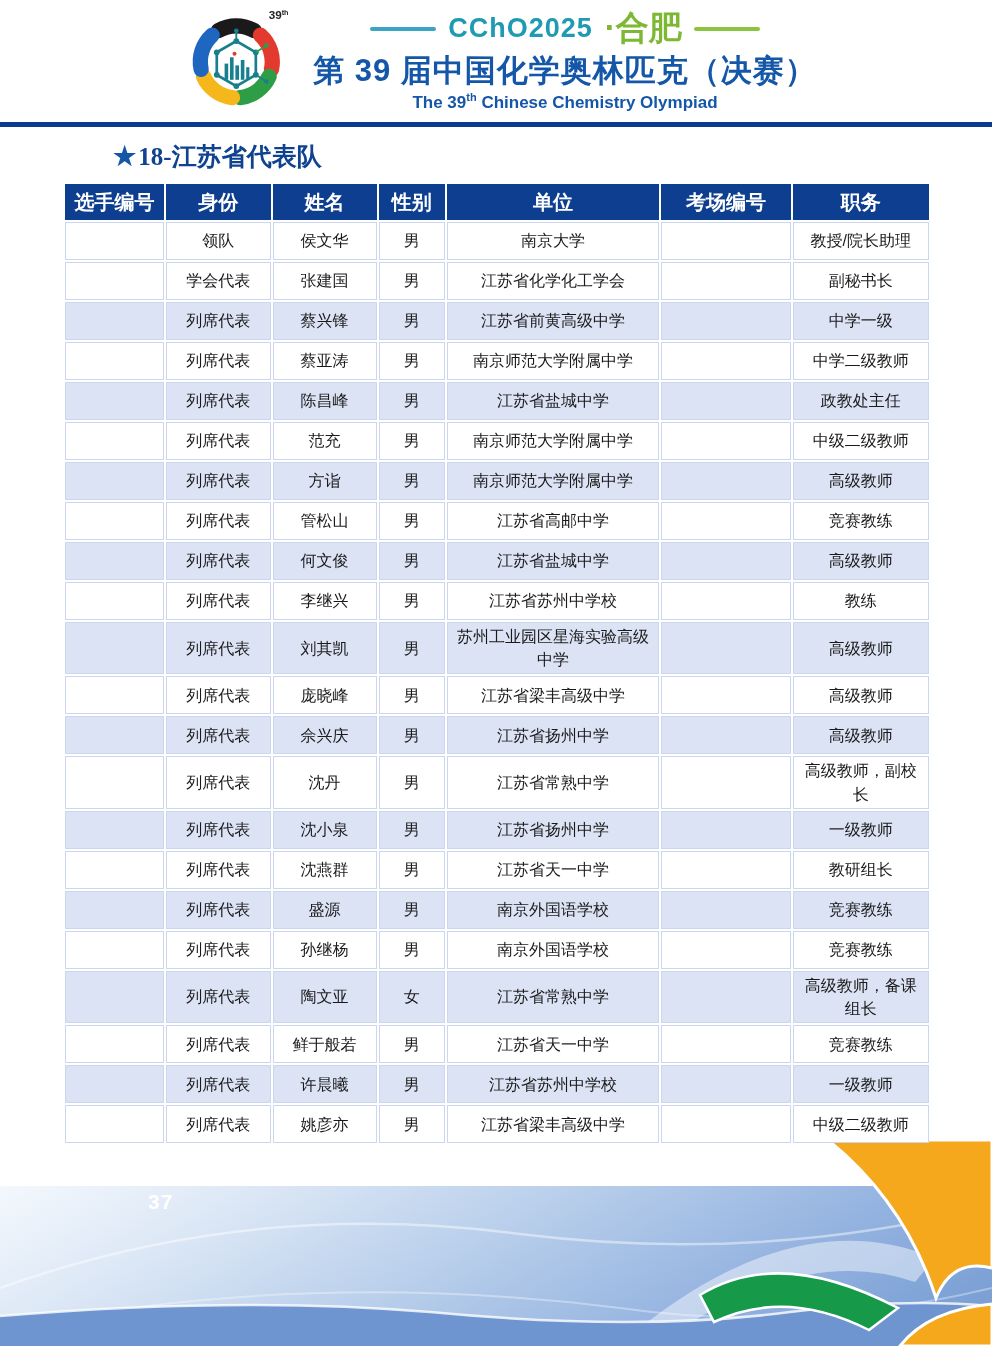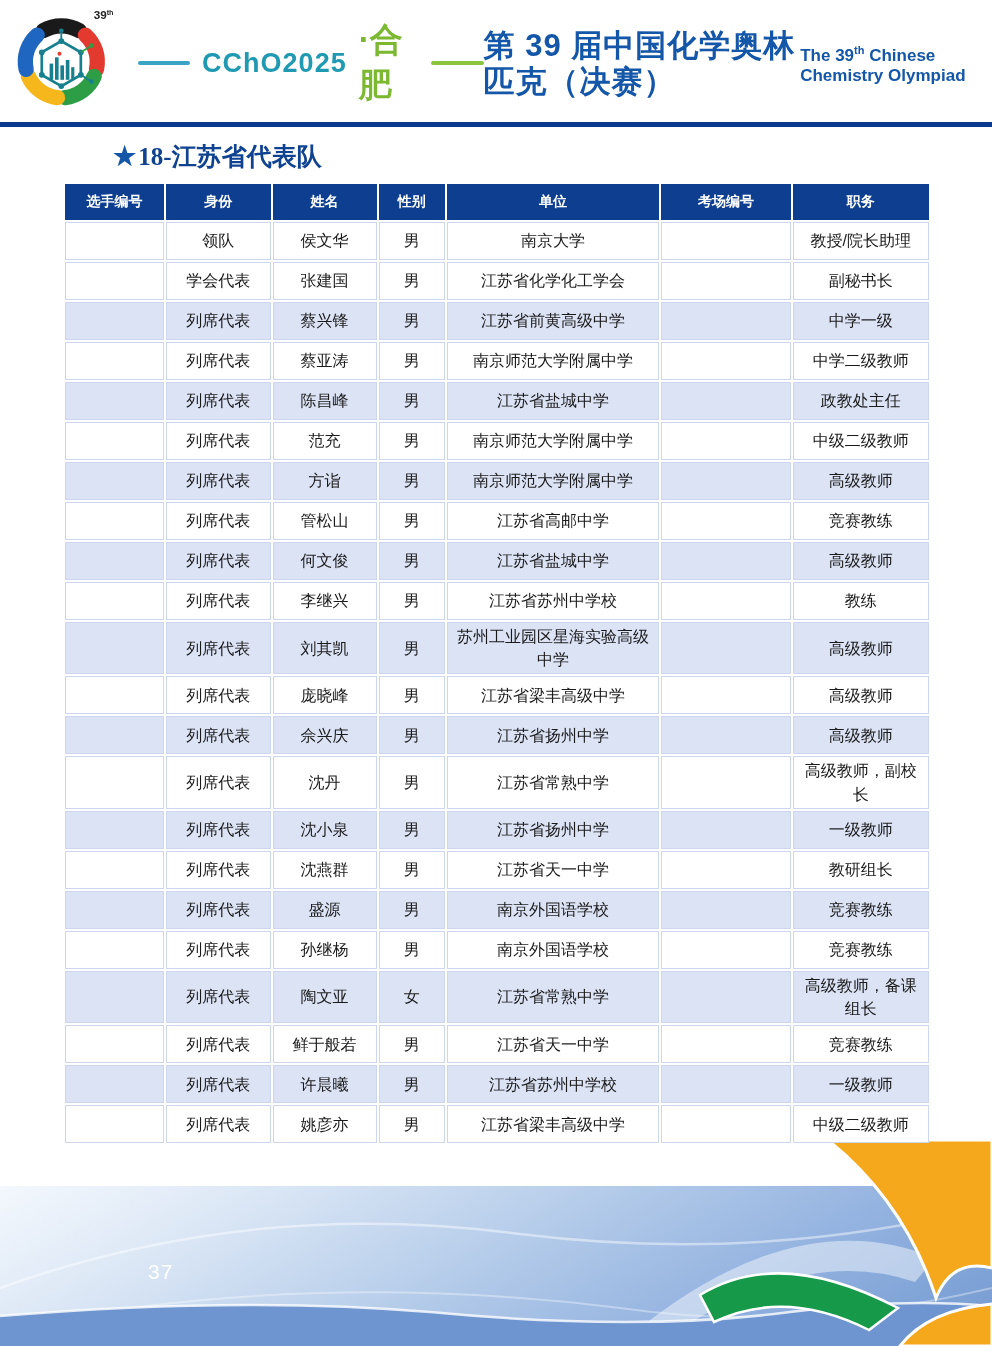--- a/index.html
+++ b/index.html
@@ -10,21 +10,21 @@
     font-family:"Liberation Sans", sans-serif;
     color:#111;
   }
   
   .page-header {
     position:relative; z-index:2; height:122px;
     display:flex; justify-content:center; gap:10px;
     padding-top:6px;
   }
   .logo-box { width:128px; height:108px; flex:0 0 auto; }
-  .head-text { display:flex; flex-direction:row; align-items:center; }
+  .head-text { display:flex; flex-direction:column; align-items:center; }
   .banner-line { display:flex; align-items:center; gap:12px; margin-bottom:2px; }
   .dash { height:4px; width:66px; border-radius:2px; }
   .dash.left { background:#3ba3c4; }
   .dash.right { background:#8bc43e; }
   .banner-cch { font-size:27px; font-weight:bold; color:#1f9ab2; letter-spacing:1px; }
   .banner-city { font-size:33px; font-weight:bold; color:#7cb832; }
   .main-title { font-size:31px; font-weight:bold; color:#1456a8; letter-spacing:1px; line-height:1.15; }
   .subtitle { font-size:17px; font-weight:bold; color:#1456a8; margin-top:2px; }
   .subtitle sup { font-size:11px; }
   .divider { position:relative; z-index:2; height:5px; background:#0c3a8e; width:100%; }
@@ -38,41 +38,41 @@
   }
   .star { font-size:26px; line-height:1; color:#1456a8; }
   
   .table-wrap { position:relative; z-index:2; }
   table.team {
     margin-left:63px; width:868px;
     border-collapse:separate; border-spacing:2px;
     table-layout:fixed;
   }
   table.team th {
-    background:#0d3e8f; color:#fff; font-size:14px; font-weight:bold;
+    background:#0d3e8f; color:#fff; font-size:20px; font-weight:bold;
     height:36px; text-align:center; padding:2px 4px;
   }
   table.team td {
     background:#ffffff; border:1px solid #ccd7ef;
     font-size:16px; color:#1a1a1a; text-align:center;
     height:38px; padding:2px 6px; line-height:1.45;
     word-break:break-all;
   }
   table.team tr.alt td { background:#dbe3f5; }
   col.c1{width:11.6%} col.c2{width:12.3%} col.c3{width:12.2%}
   col.c4{width:7.8%}  col.c5{width:24.9%} col.c6{width:15.2%} col.c7{width:16.0%}
   
   .footer-bg {
     position:absolute; left:0; top:1186px; width:992px; height:160px; z-index:0;
     background:linear-gradient(150deg,#f4f8fd 0%,#dde8f6 20%,#b9cfeb 45%,#94b3e0 72%,#7ea2d6 90%,#7899d0 100%);
   }
   .footer-decor { position:absolute; left:0; top:1140px; width:992px; height:206px; z-index:1; }
   .page-number {
-    position:absolute; left:148px; top:1260px; z-index:3;
-    color:#ffffff; font-size:21px; font-weight:normal; letter-spacing:1px;
+    position:absolute; left:148px; top:1190px; z-index:3;
+    color:#ffffff; font-size:21px; font-weight:bold; letter-spacing:1px;
   }
 </style>
 </head>
 <body>
 
 <div class="page-header">
   <div class="logo-box">
     <svg viewBox="0 0 130 120" width="128" height="108">
 
       <path d="M42,27.4 A40,40 0 0 1 82,27.4" fill="none" stroke="#1a1a1a" stroke-width="17" stroke-linecap="round"></path>

